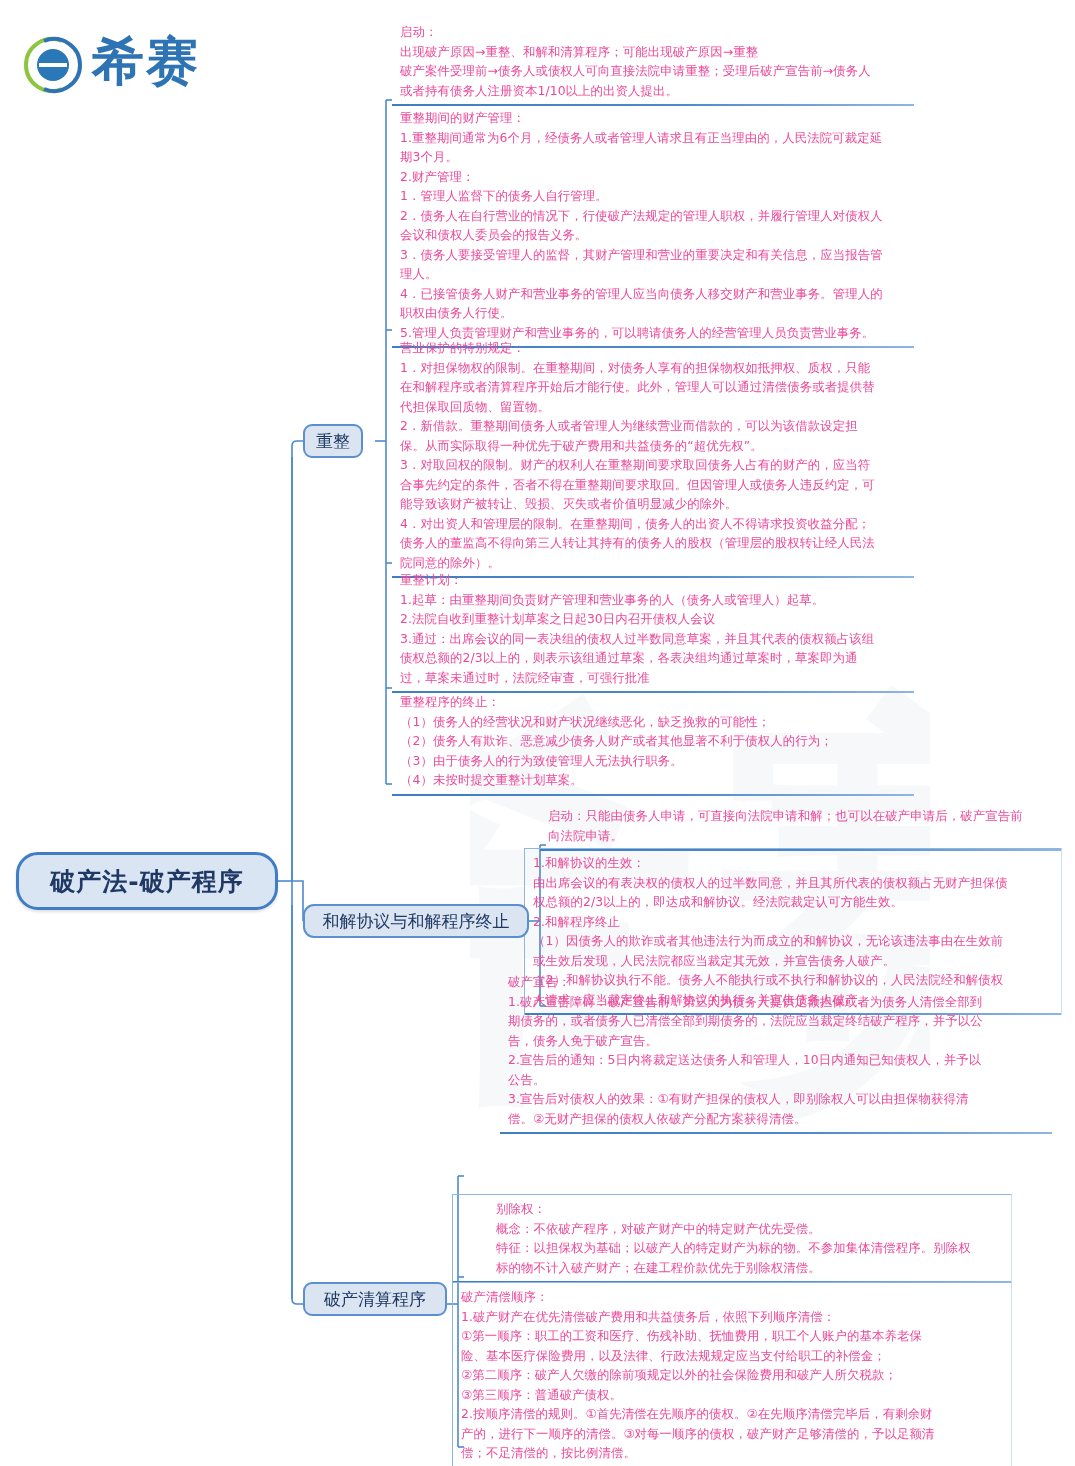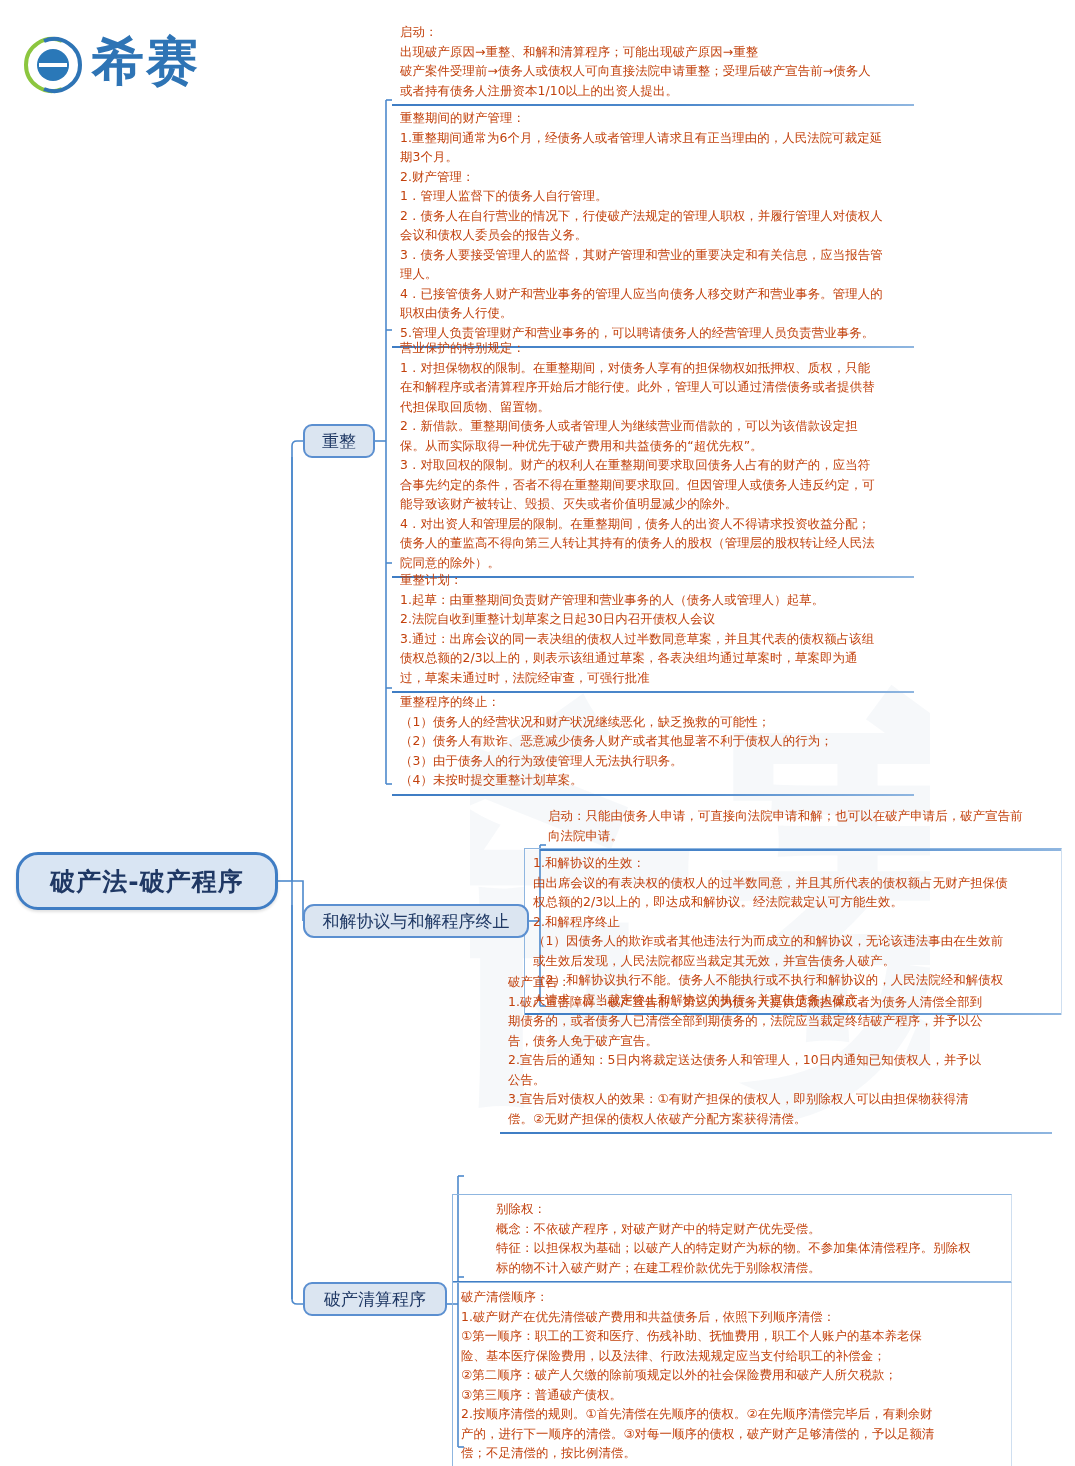--- a/index.html
+++ b/index.html
@@ -53,31 +53,31 @@
     border-radius:22px;
     border:3px solid #3f7dc4;
     background:#d9e5f3;
     font-size:25px;font-weight:bold;
     letter-spacing:1px;
     box-shadow:0 2px 3px rgba(0,0,0,.12);
   }
   .branch{
     font-size:17px;height:34px;border-radius:9px;
   }
-  #branch-0{left:303px;top:424px;width:72px;text-align:right;}
+  #branch-0{left:303px;top:424px;width:60px;text-align:right;}
   #branch-1{left:303px;top:904px;width:226px;border-radius:11px;}
   #branch-2{left:303px;top:1282px;width:144px;}
 
   
   .leaf{
     position:absolute;z-index:3;
     box-sizing:border-box;
     font-size:12.4px;
     line-height:19.5px;
-    color:#c2410c;
+    color:#ec4899;
     padding:4px 6px 6px 8px;
     white-space:pre-wrap;
     letter-spacing:.1px;
   }
   .leaf::after{
     content:"";
     position:absolute;
     left:0;right:0;bottom:0;
     height:2px;
     background:linear-gradient(to right,#3f7dc4 0%,#4d89cc 55%,#8fb6e0 100%);

